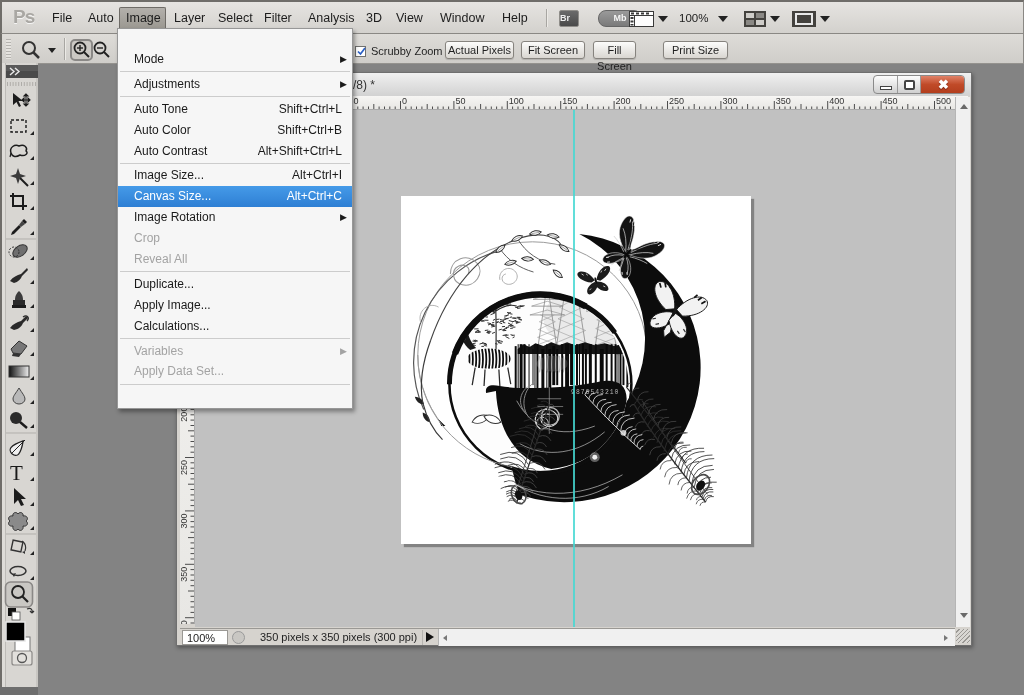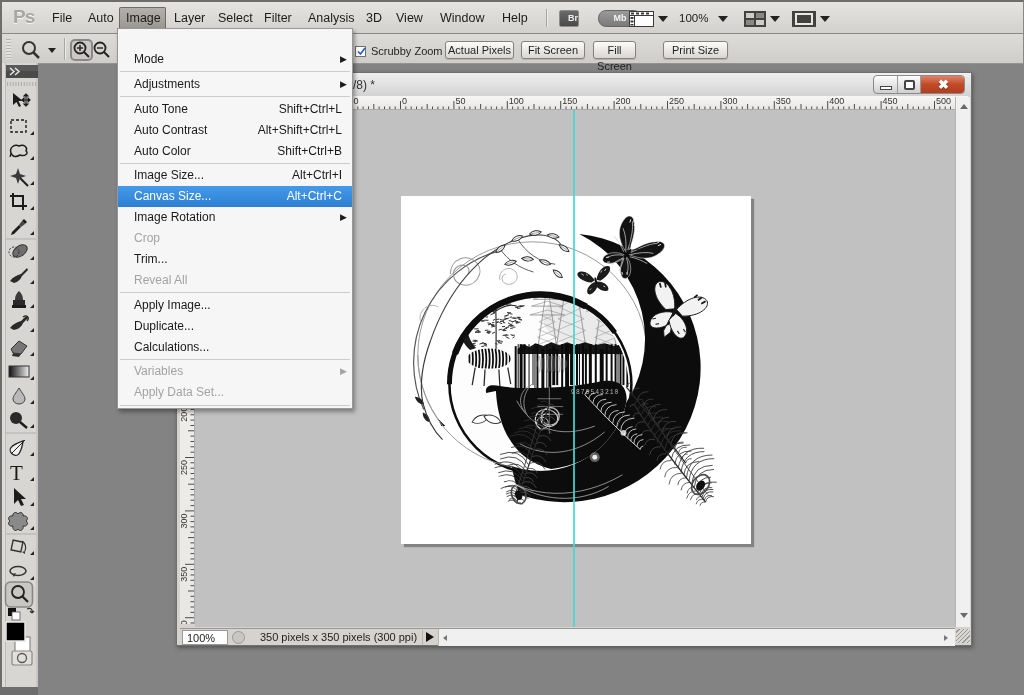--- a/index.html
+++ b/index.html
@@ -947,21 +947,21 @@
     <div class="mt" style="left:124px">Image</div>
     <div class="mt" style="left:172px">Layer</div>
     <div class="mt" style="left:216px">Select</div>
     <div class="mt" style="left:262px">Filter</div>
     <div class="mt" style="left:306px">Analysis</div>
     <div class="mt" style="left:364px">3D</div>
     <div class="mt" style="left:394px">View</div>
     <div class="mt" style="left:438px">Window</div>
     <div class="mt" style="left:500px">Help</div>
     <div class="vsep" style="left:544px;top:7px;height:18px"></div>
-    <div class="abs" style="left:557px;top:8px;width:20px;height:17px;background:linear-gradient(#6a6a6a,#4a4a4a);border:1px solid #8f8d89;border-radius:2px;color:#eee;font-size:9px;font-weight:bold;text-align:right;line-height:15px">Br</div>
+    <div class="abs" style="left:557px;top:8px;width:20px;height:17px;background:linear-gradient(#6a6a6a,#4a4a4a);border:1px solid #8f8d89;border-radius:2px;color:#eee;font-size:9px;font-weight:bold;text-align:left;line-height:15px">Br</div>
     <div class="abs" style="left:596px;top:8px;width:44px;height:17px;background:linear-gradient(#9a9a9a,#7a7a7a);border:1px solid #666;border-radius:8px;color:#f5f5f5;font-size:9px;font-weight:bold;text-align:center;line-height:15px">Mb</div>
     <svg class="abs" style="left:627px;top:9px" width="25" height="16">
       <rect x="0" y="0" width="25" height="16" fill="#3a3a3a"></rect>
       <rect x="1" y="1" width="23" height="3" fill="#fff"></rect>
       <g fill="#3a3a3a">
         <rect x="2" y="1.5" width="3" height="2"></rect>
         <rect x="7" y="1.5" width="3" height="2"></rect>
         <rect x="12" y="1.5" width="3" height="2"></rect>
         <rect x="17" y="1.5" width="3" height="2"></rect>
       </g>
@@ -1155,29 +1155,28 @@
       <circle cx="22" cy="595" r="4.5" fill="none" stroke="#555" stroke-width="1.3"></circle>
       <rect x="0" y="624" width="38" height="12" fill="#6e6e6e"></rect>
     </svg>
   </div>
 <div class="menu abs">
     <div class="mi"><span>Mode</span><span class="marr">▶</span></div>
     <div class="msep"></div>
     <div class="mi"><span>Adjustments</span><span class="marr">▶</span></div>
     <div class="msep"></div>
     <div class="mi"><span>Auto Tone</span><span class="msh">Shift+Ctrl+L</span></div>
+    <div class="mi"><span>Auto Color</span><span class="msh">Shift+Ctrl+B</span></div>
     <div class="mi"><span>Auto Contrast</span><span class="msh">Alt+Shift+Ctrl+L</span></div>
-    <div class="mi"><span>Auto Color</span><span class="msh">Shift+Ctrl+B</span></div>
     <div class="msep"></div>
     <div class="mi"><span>Image Size...</span><span class="msh">Alt+Ctrl+I</span></div>
     <div class="mi hl"><span>Canvas Size...</span><span class="msh">Alt+Ctrl+C</span></div>
     <div class="mi"><span>Image Rotation</span><span class="marr">▶</span></div>
     <div class="mi dis"><span>Crop</span></div>
-    <div class="mi"><span>Trim...</span></div>
     <div class="mi dis"><span>Reveal All</span></div>
     <div class="msep"></div>
+    <div class="mi"><span>Duplicate...</span></div>
     <div class="mi"><span>Apply Image...</span></div>
-    <div class="mi"><span>Duplicate...</span></div>
     <div class="mi"><span>Calculations...</span></div>
     <div class="msep"></div>
     <div class="mi dis"><span>Variables</span><span class="marr">▶</span></div>
     <div class="mi dis"><span>Apply Data Set...</span></div>
     <div class="msep"></div>
   </div>
 </body></html>

